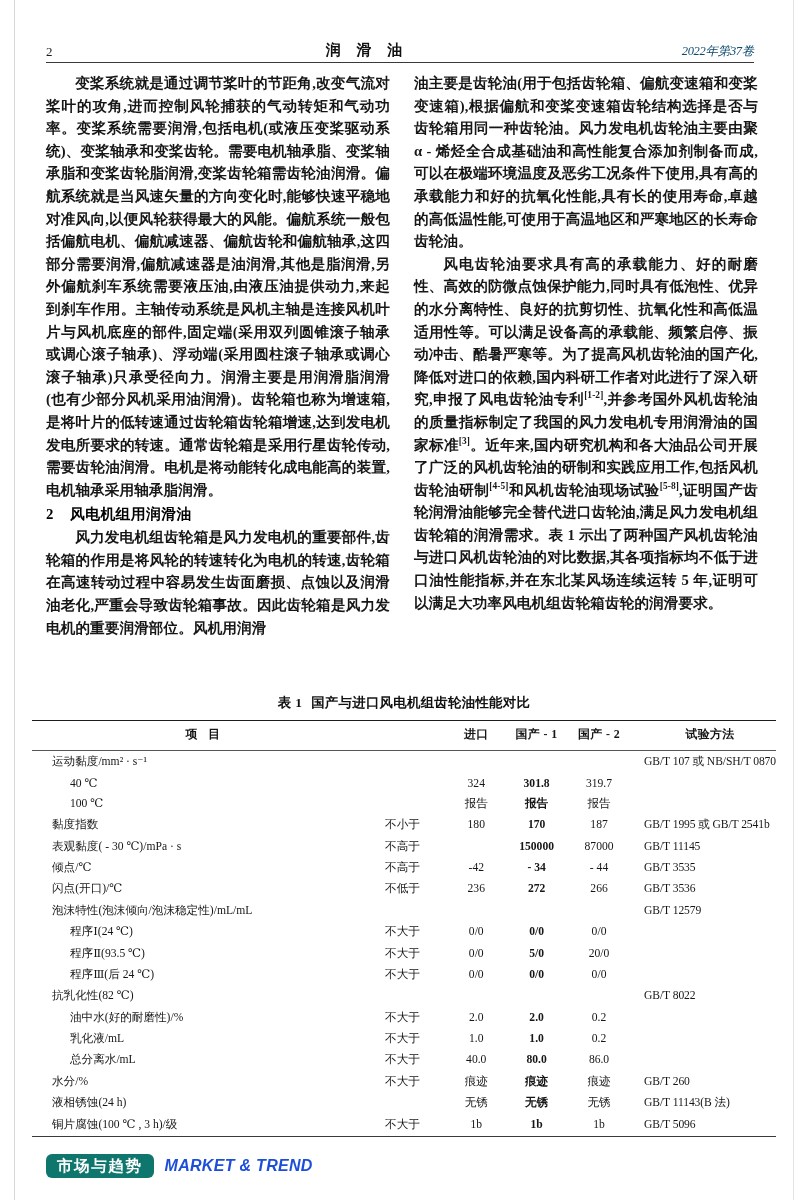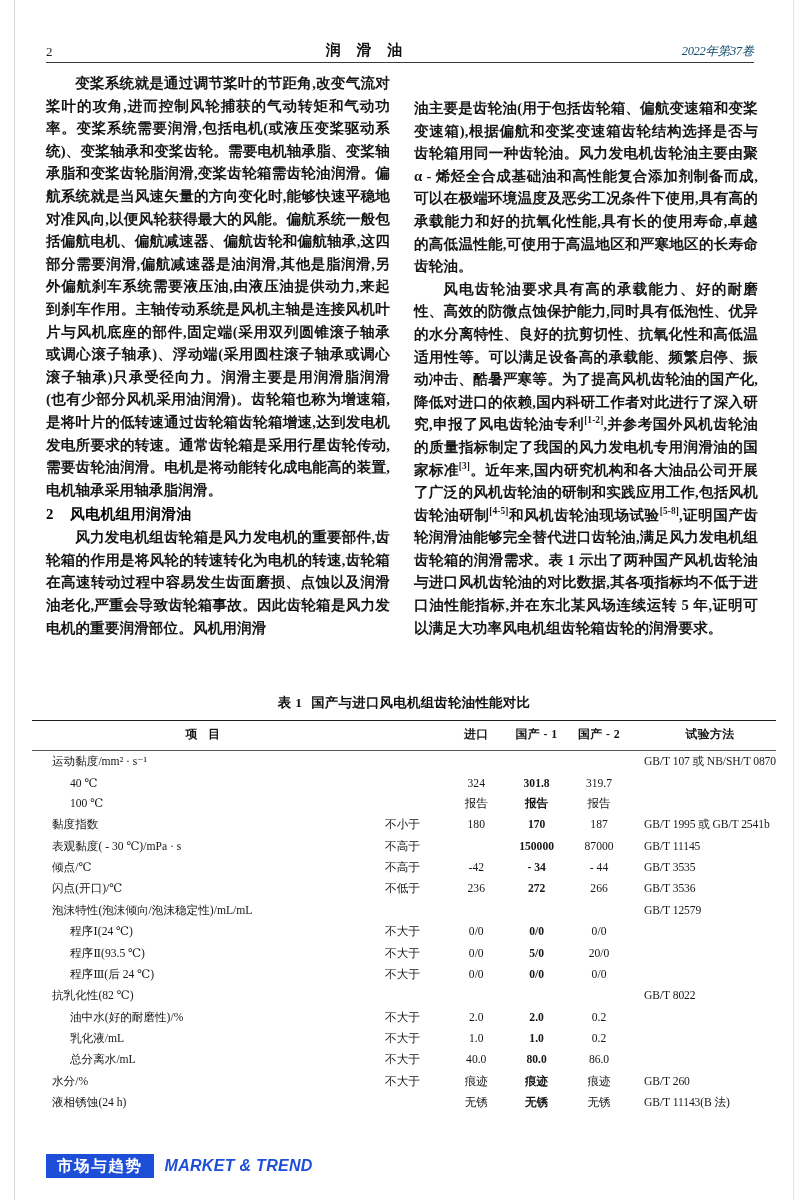--- a/index.html
+++ b/index.html
@@ -69,21 +69,20 @@
   }
 
   
   .columns {
     position: absolute;
     left: 46px;
     right: 42px;
     top: 72px;
     display: flex;
     gap: 24px;
-    align-items: flex-end;
   }
   .col {
     width: 344px;
     flex: 0 0 344px;
   }
   .col p {
     margin: 0;
     font-size: 14.6px;
     line-height: 22.6px;
     text-align: justify;
@@ -377,22 +376,30 @@
             <td class="c-method">GB/T 260</td>
           </tr>
           <tr>
             <td class="c-item">液相锈蚀(24 h)</td>
             <td class="c-limit"></td>
             <td class="c-v1">无锈</td>
             <td class="c-v2">无锈</td>
             <td class="c-v3">无锈</td>
             <td class="c-method">GB/T 11143(B 法)</td>
           </tr>
+          <tr class="last">
+            <td class="c-item">铜片腐蚀(100 ℃ , 3 h)/级</td>
+            <td class="c-limit">不大于</td>
+            <td class="c-v1">1b</td>
+            <td class="c-v2">1b</td>
+            <td class="c-v3">1b</td>
+            <td class="c-method">GB/T 5096</td>
+          </tr>
         </tbody>
     </table>
   </div>
 
   <div class="footer">
-    <div class="footer-cn" style="background: #1d4ed8;">市场与趋势</div>
+    <div class="footer-cn" style="background: #0f766e; border-radius: 6px;">市场与趋势</div>
     <div class="footer-en">MARKET &amp; TREND</div>
   </div>
 
 </div>
 
 </body></html>

